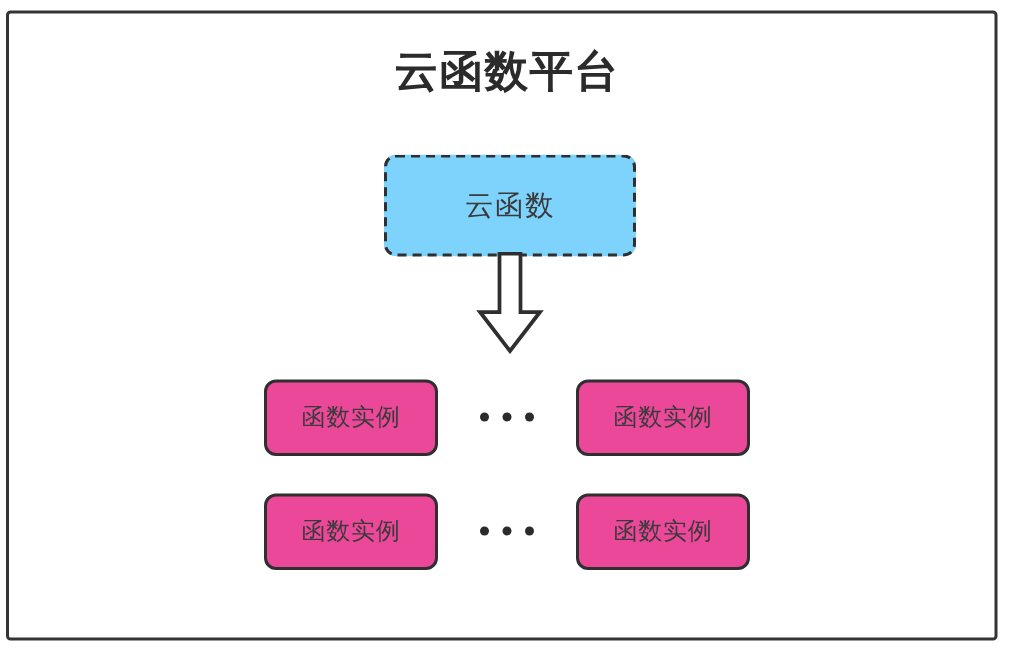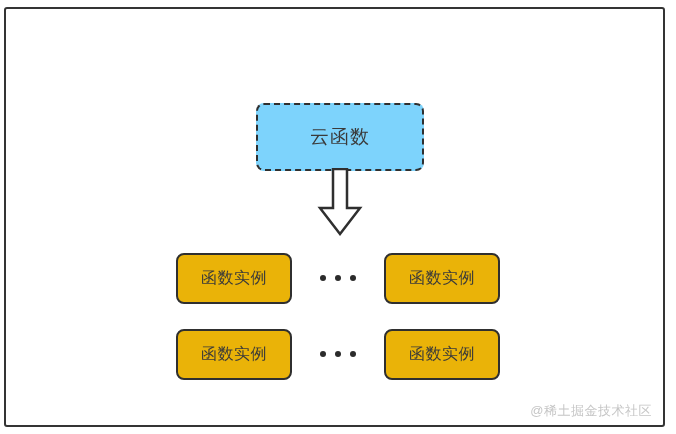--- a/index.html
+++ b/index.html
@@ -84,21 +84,21 @@
   }
   .instance-row.row-1 { top: 252px; }
   .instance-row.row-2 { top: 328px; }
 
   .instance-box {
     width: 116px;
     height: 51px;
     box-sizing: border-box;
     border: 2.5px solid #2f2f2f;
     border-radius: 8px;
-    background: #eab308;
+    background: #ec4899;
     display: flex;
     align-items: center;
     justify-content: center;
   }
   .instance-label {
     font-size: 16px;
     color: #3a3a3a;
     letter-spacing: 0.5px;
     white-space: nowrap;
   }
@@ -127,20 +127,21 @@
     white-space: nowrap;
   }
 </style>
 </head>
 <body>
 
 <div id="canvas">
 
   <div class="platform-frame"></div>
 
+  <div class="platform-title">云函数平台</div>
 
   <div class="cloud-func-box">
     <span class="cloud-func-label">云函数</span>
   </div>
 
   <div class="down-arrow">
     <svg width="48" height="68" viewBox="0 0 48 68" xmlns="http://www.w3.org/2000/svg">
       <polygon points="17,1 31,1 31,40 44,40 24,66 4,40 17,40" fill="#ffffff" stroke="#2f2f2f" stroke-width="2.5" stroke-linejoin="miter"></polygon>
     </svg>
   </div>
@@ -166,15 +167,14 @@
     <div class="ellipsis-gap">
       <span class="dot"></span>
       <span class="dot"></span>
       <span class="dot"></span>
     </div>
     <div class="instance-box">
       <span class="instance-label">函数实例</span>
     </div>
   </div>
 
-  <div class="watermark">@稀土掘金技术社区</div>
 
 </div>
 
 </body></html>

